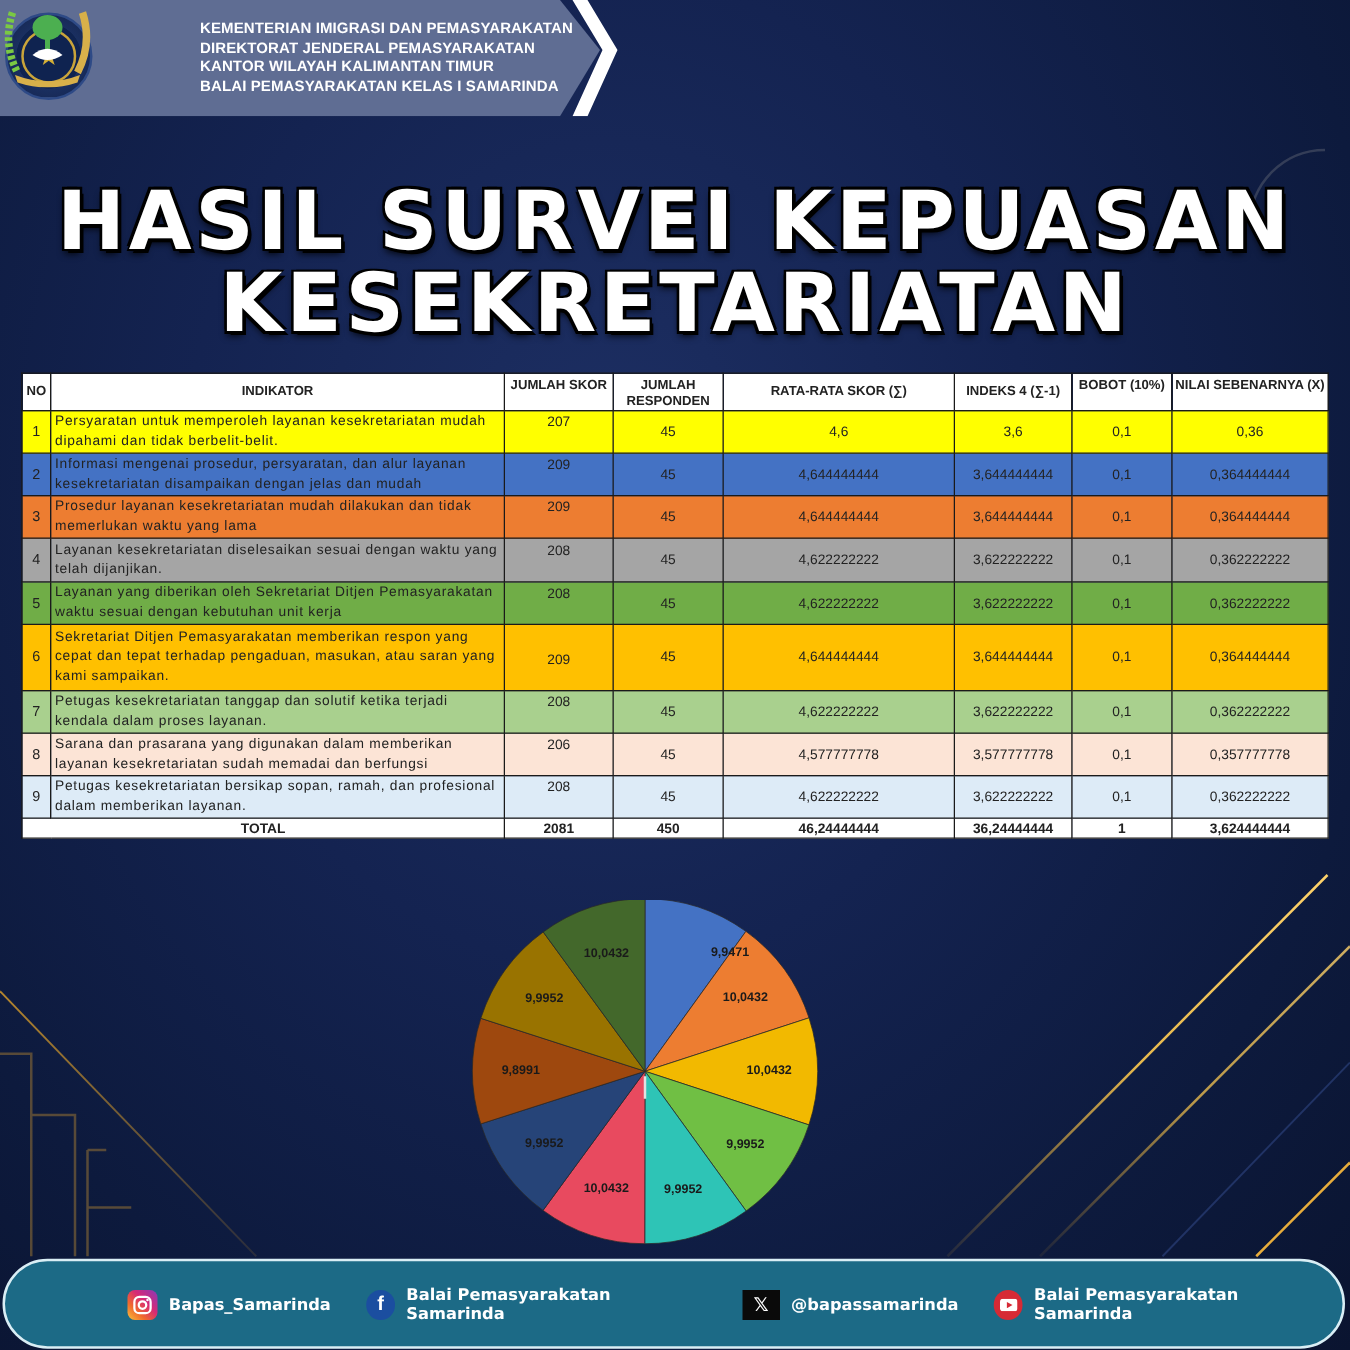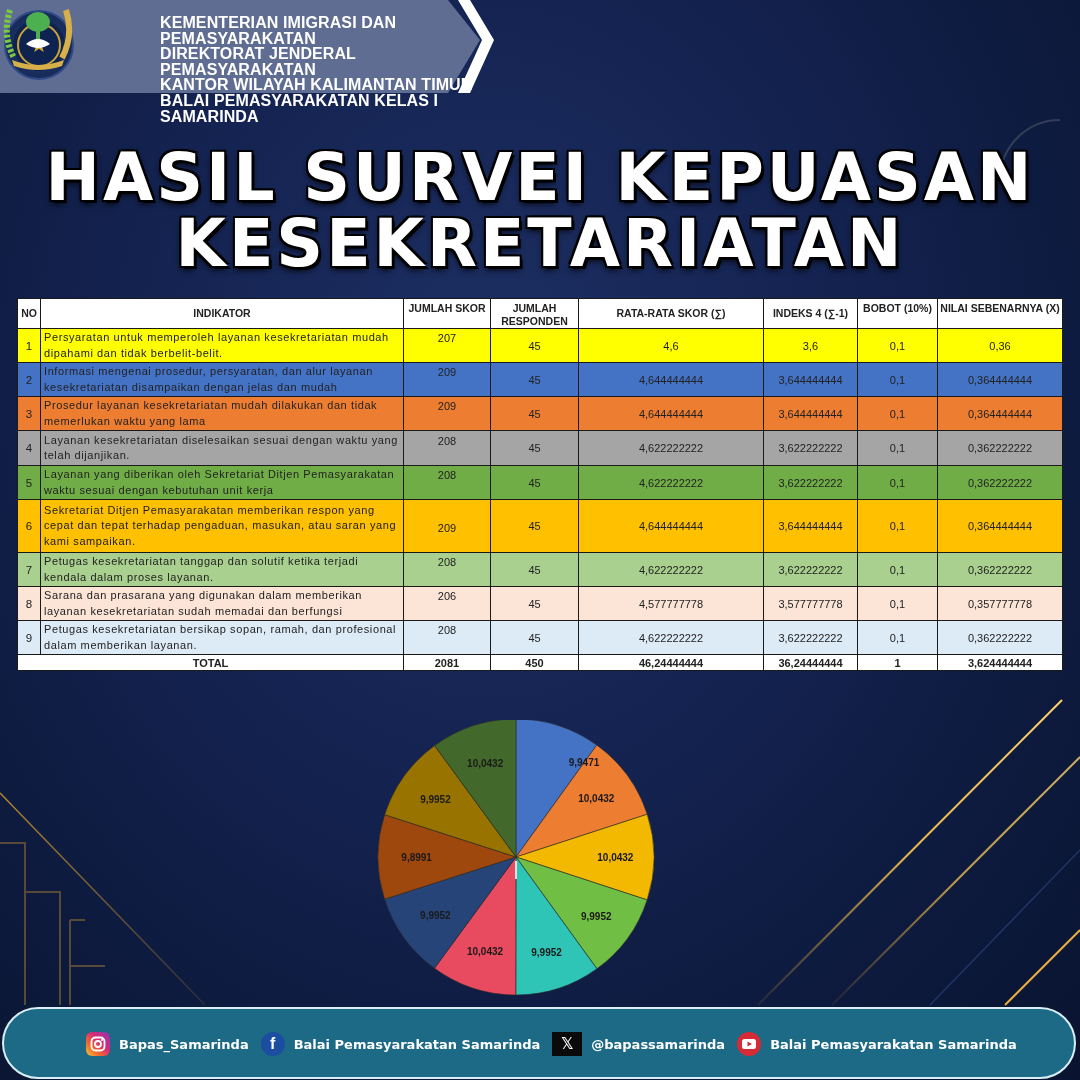--- a/index.html
+++ b/index.html
@@ -25,21 +25,21 @@
     .logo1 .inner {
       width: 44px; height: 44px; border-radius: 50%; border: 2px solid #c9a43a;
       display: flex; align-items: center; justify-content: center; color: #d4af37; font-size: 20px;
     }
     .logo2 {
       position: absolute; left: 80px; top: 12px; width: 76px; height: 70px;
     }
     .banner-text {
       position: absolute; left: 160px; top: 15px;
       font-family: "Liberation Sans", sans-serif; font-weight: bold;
-      color: #ffffff; font-size: 16px; line-height: 15.6px; letter-spacing: 0.1px;
+      color: #ffffff; font-size: 12px; line-height: 15.6px; letter-spacing: 0.1px;
     }
 
     
     .title {
       position: absolute; left: 0; top: 145px; width: 1080px; text-align: center;
       font-family: "DejaVu Sans", sans-serif; font-weight: bold;
       color: #ffffff; font-size: 65px; line-height: 66px; letter-spacing: 3px;
       text-shadow: 0 0 0 #000, 3px 3px 0 #000, -2px -2px 0 #000, 2px -2px 0 #000, -2px 2px 0 #000, 0 4px 6px rgba(0,0,0,0.8);
     }
     .title span { display: block; }
@@ -78,21 +78,21 @@
     }
     .footer-bar {
       position: absolute; left: 2px; top: 1px; width: 1074px; height: 72px;
       background: #1c6a86; border: 2px solid #d9eef5; border-radius: 36px;
     }
     .footer-items {
       position: absolute; left: 86px; top: 21px; height: 34px;
       display: flex; align-items: center;
       font-family: "DejaVu Sans", sans-serif; font-weight: bold; color: #ffffff; font-size: 13px;
     }
-    .fi { display: flex; align-items: center; margin-right: 12px; }
+    .fi { display: flex; align-items: center; margin-right: 12px; margin-left: 16px; }
     .fi .ico { width: 24px; height: 24px; margin-right: 9px; display: flex; align-items: center; justify-content: center; }
     .ico-ig { border-radius: 6px; background: linear-gradient(45deg, #f9c23c 0%, #f06a2c 30%, #d62976 60%, #8a3ab9 100%); }
     .ico-fb { border-radius: 50%; background: #1b4ea0; color: #fff; font-size: 16px; font-family: "Liberation Sans", sans-serif; font-weight: bold; }
     .ico-x { background: #0a0a0a; color: #fff; font-size: 15px; font-family: "DejaVu Sans", sans-serif; width: 30px !important; }
     .ico-yt { border-radius: 50%; background: #d62a35; }
   </style>
 </head>
 <body>
 
 <svg class="bg-deco" width="1080" height="1080" viewBox="0 0 1080 1080">

